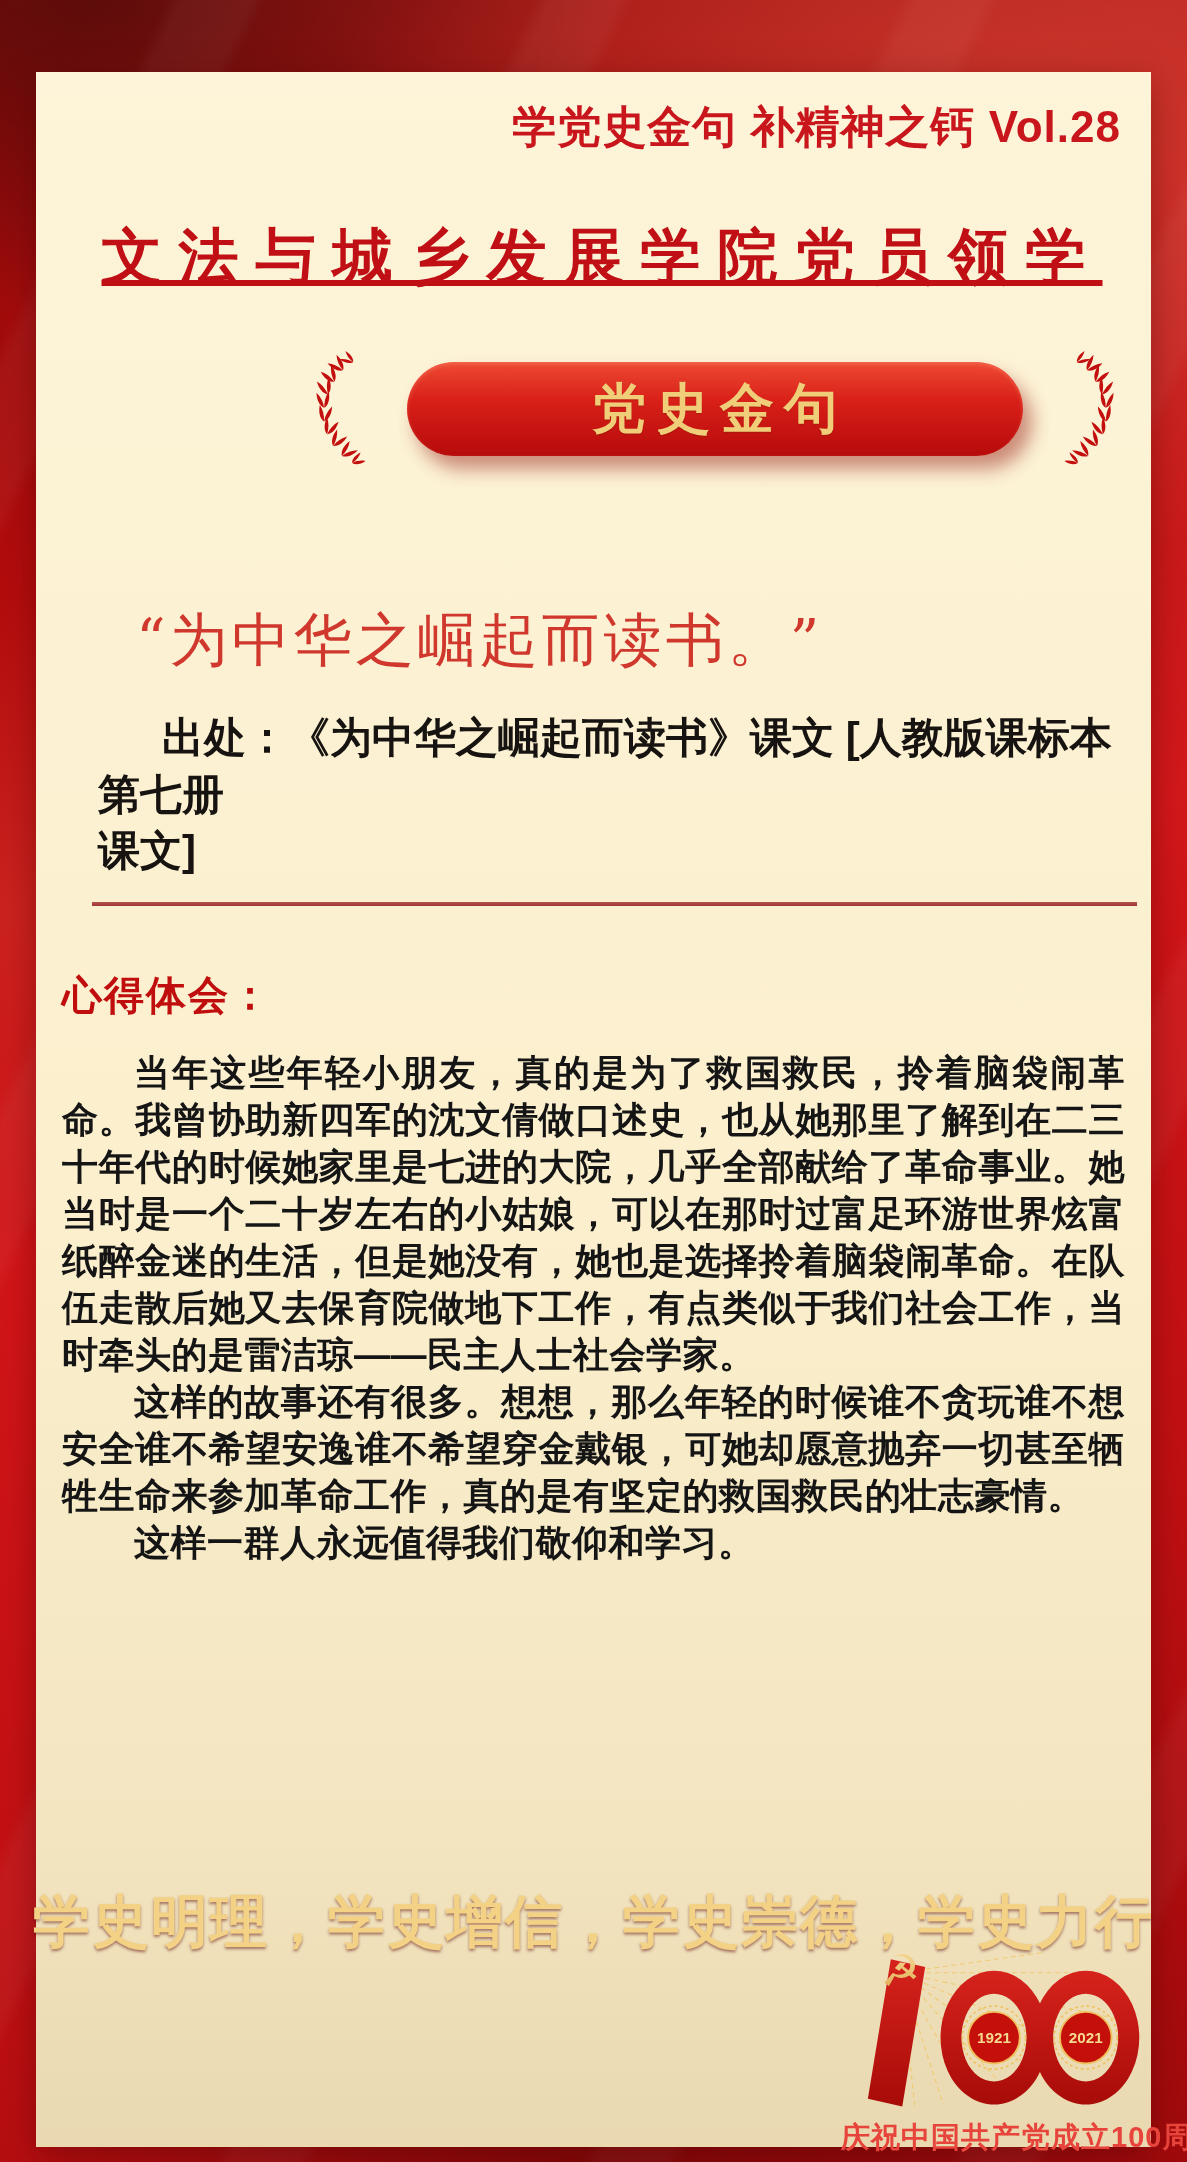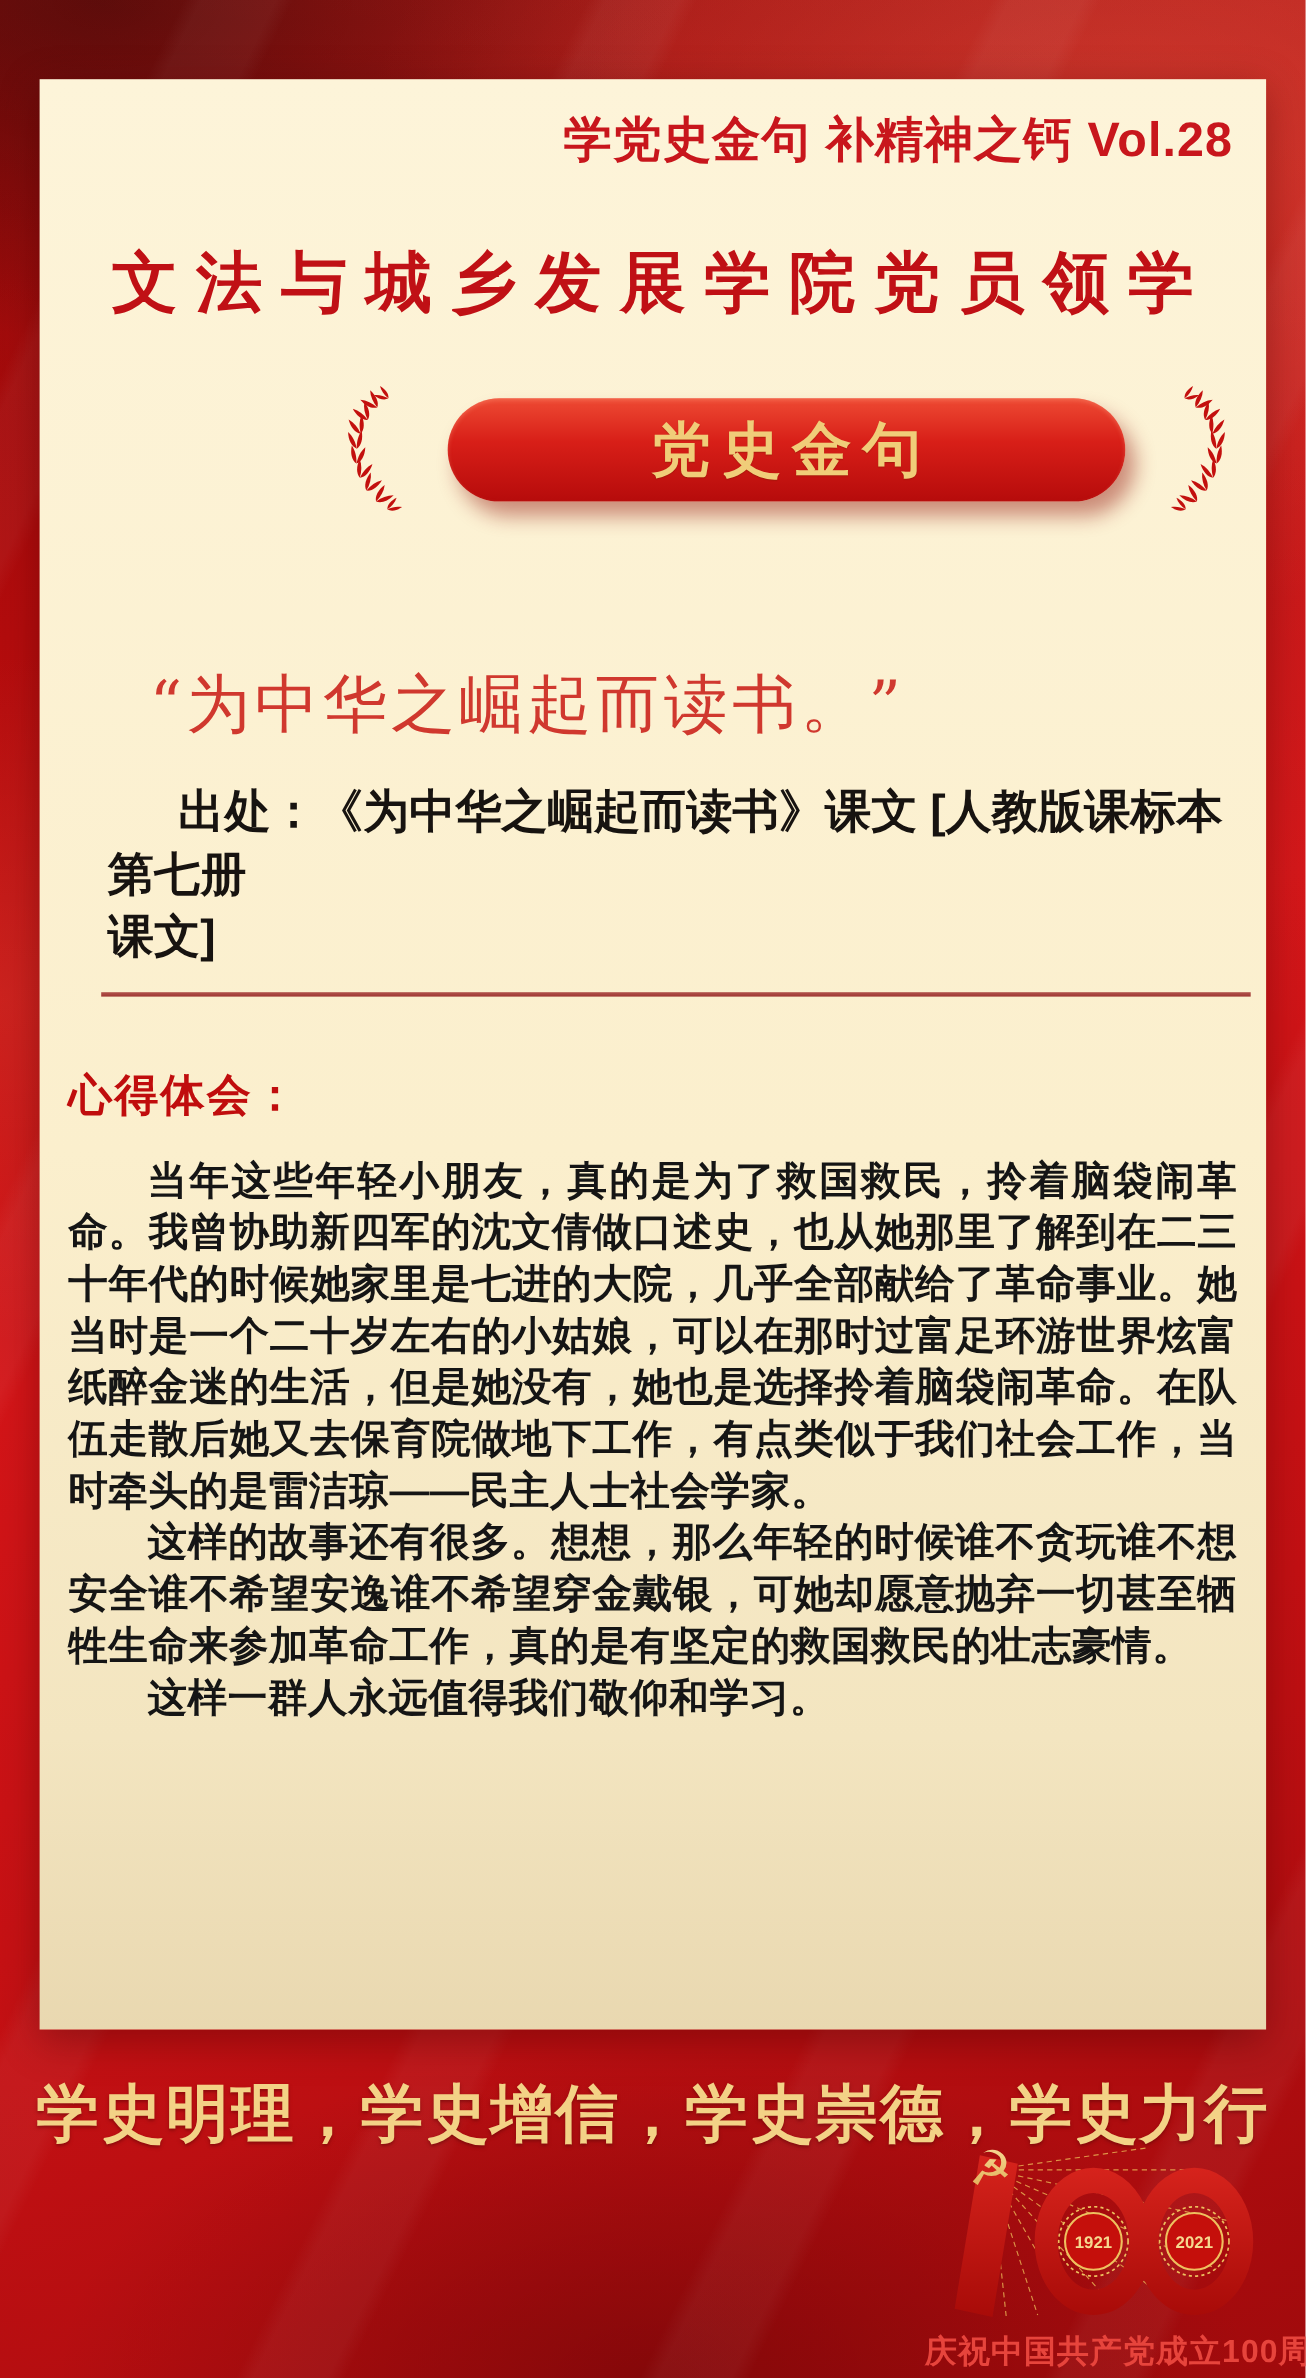--- a/index.html
+++ b/index.html
@@ -19,21 +19,21 @@
   .page::after{
     content:"";position:absolute;inset:0;pointer-events:none;
     background:
       repeating-linear-gradient(116deg, transparent 0 150px, rgba(255,255,255,.045) 165px 225px, transparent 240px 330px),
       linear-gradient(205deg, rgba(255,170,140,.12), transparent 35%);
   }
 
   
   .card{
     position:absolute;left:36px;top:72px;
-    width:1115px;height:1773px;
+    width:1115px;height:2075px;
     background:linear-gradient(180deg,#fdf4d9 0%,#fbefcd 55%,#f3e5c0 85%,#e9d8b0 100%);
     box-shadow:0 10px 34px rgba(70,0,0,.4);
     padding:0 26px;box-sizing:border-box;
     z-index:2;
   }
 
   .masthead{
     padding-top:26px;
     text-align:right;
     padding-right:4px;
@@ -42,20 +42,21 @@
     white-space:nowrap;
   }
 
   .main-title{
     margin:60px 0 0 0;
     text-align:center;
     font-size:60px;font-weight:800;
     color:#c01015;
     letter-spacing:17px;text-indent:17px;
     white-space:nowrap;
+    text-decoration:underline;
   }
 
   
   .badge-row{
     margin-top:36px;
     display:flex;align-items:center;justify-content:flex-end;
     gap:40px;height:150px;
   }
   .wreath{width:62px;height:128px;flex:0 0 auto;}
   .wreath.right{transform:scaleX(-1);}

